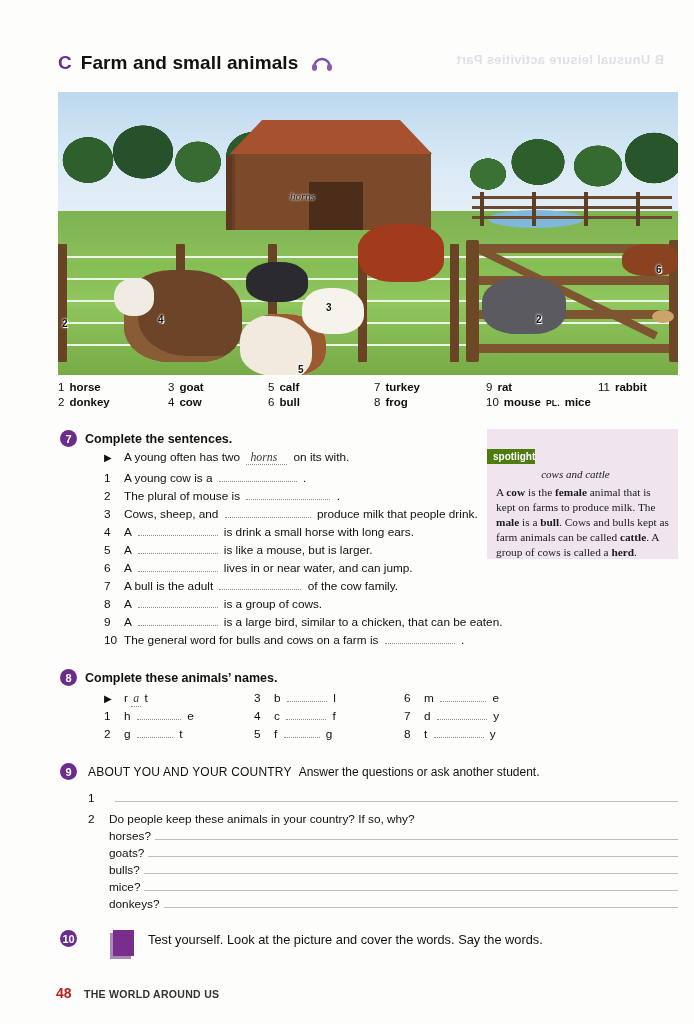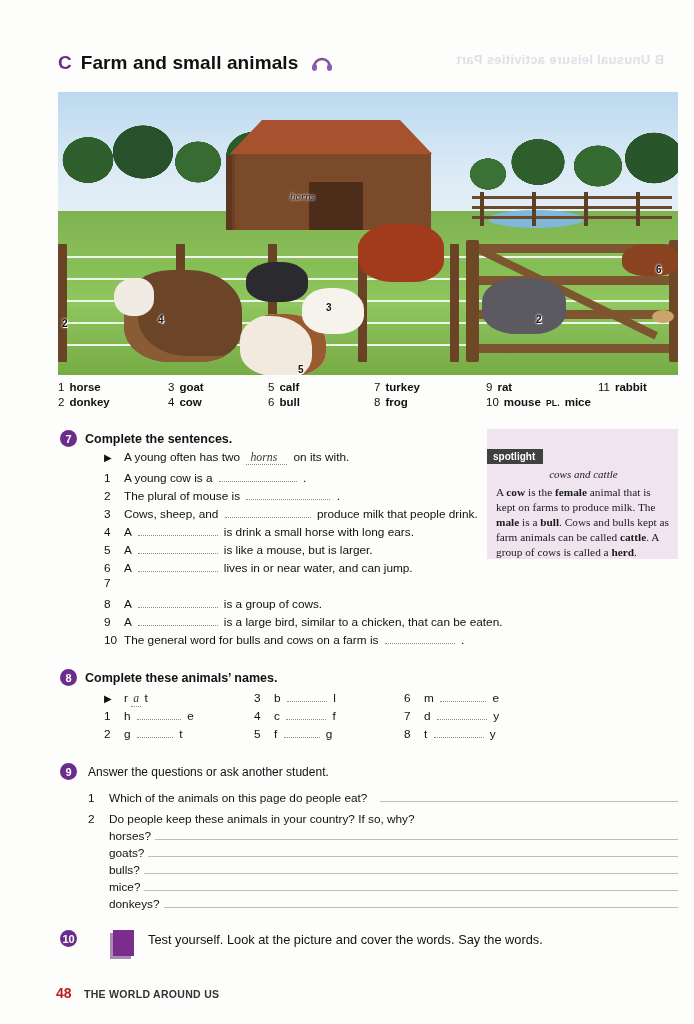--- a/index.html
+++ b/index.html
@@ -259,23 +259,23 @@
     left: 487px; top: 429px; width: 191px; height: 130px;
     background: #f0e4ef;
     border: 0;
   }
   .spot-head {
     display:flex; align-items:center; gap: 6px;
     background: transparent;
     padding: 3px 0 0 0;
   }
   .spot-tag {
-    background: #404040; color:#fff;
+    background: #4d7c0f; color:#fff;
     font-size: 10px; font-weight: bold;
-    padding: 2px 8px 2px 6px;
+    padding: 2px 0 2px 6px;
   }
   .spot-sub {
     font-size: 11px; font-style: italic; color: #1a1a1a;
     font-family: "Liberation Serif", serif;
     margin-top: 36px;
   }
   .spot-body {
     padding: 5px 9px 8px 9px;
     font-size: 11.3px; line-height: 1.32;
     font-family: "Liberation Serif", serif;
@@ -582,20 +582,25 @@
     <div class="item">
       <span class="n">6</span>
       <span class="txt">
         <span>A</span>
         <span class="blank" style="width:80px"></span>
         <span>lives in or near water, and can jump.</span>
       </span>
     </div>
     <div class="item">
       <span class="n">7</span>
+      <span class="txt">
+        <span>A bull is the adult</span>
+        <span class="blank" style="width:82px"></span>
+        <span>of the cow family.</span>
+      </span>
     </div>
     <div class="item">
       <span class="n">8</span>
       <span class="txt">
         <span>A</span>
         <span class="blank" style="width:80px"></span>
         <span>is a group of cows.</span>
       </span>
     </div>
     <div class="item">
@@ -708,26 +713,26 @@
           <span class="blank" style="width:50px"></span>
           <span>y</span>
         </span>
       </div>
     </div>
   </div>
 
   <div class="exnum" style="left:60px; top:763px">9</div>
   <div class="ex9">
     <div style="display:flex; gap:7px; align-items:baseline;">
+      <span class="caps">ABOUT YOU AND YOUR COUNTRY</span>
       <span class="title">Answer the questions or ask another student.</span>
     </div>
 
     <div class="q">
       <span class="n">1</span>
-      <span style="flex:0 0 auto">Which of the animals on this page do people eat?</span>
       <span class="ruled" style="flex:1 1 auto; margin-left:6px;"></span>
     </div>
 
     <div class="q">
       <span class="n">2</span>
       <span style="flex:0 0 auto">Do people keep these animals in your country? If so, why?</span>
     </div>
 
     <div style="margin-left:21px; margin-top:2px;">
       <div class="subq">

